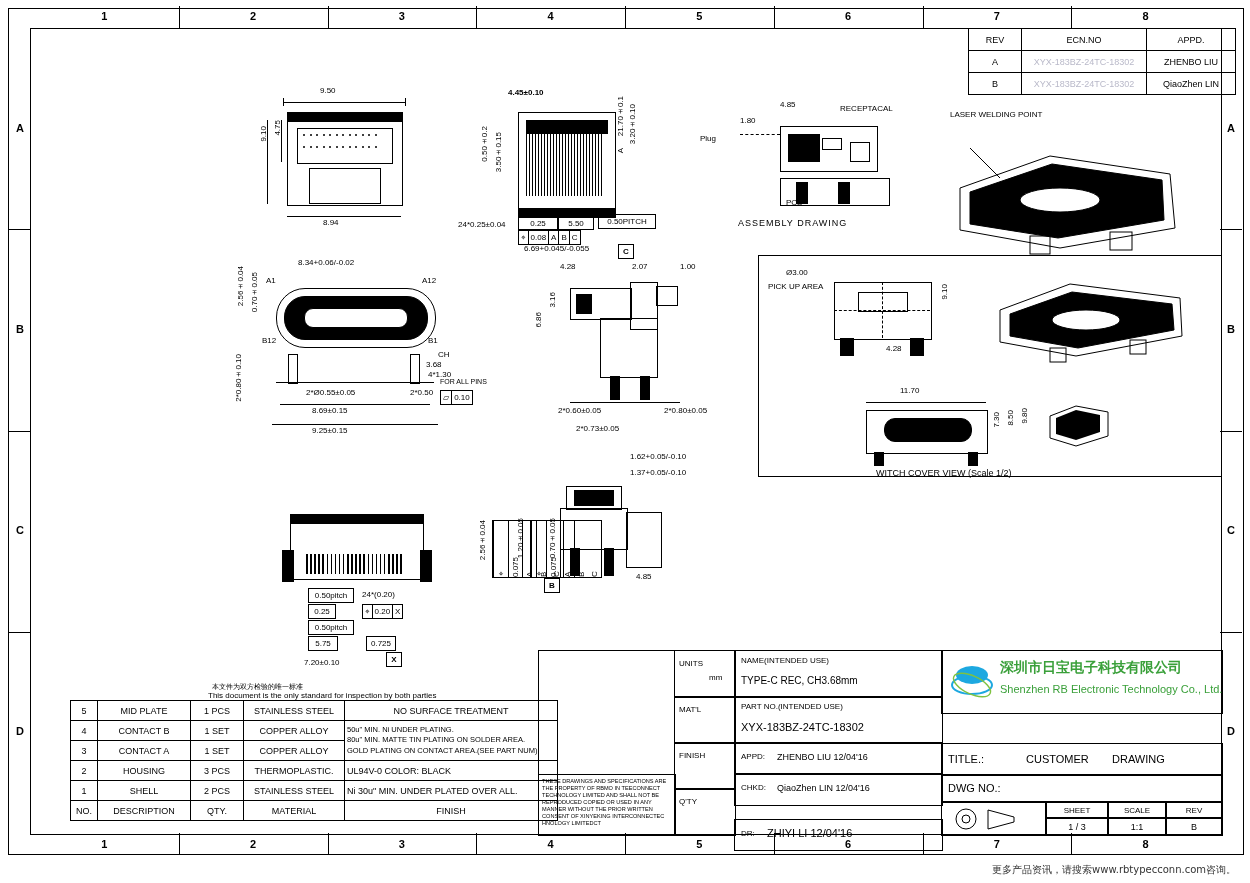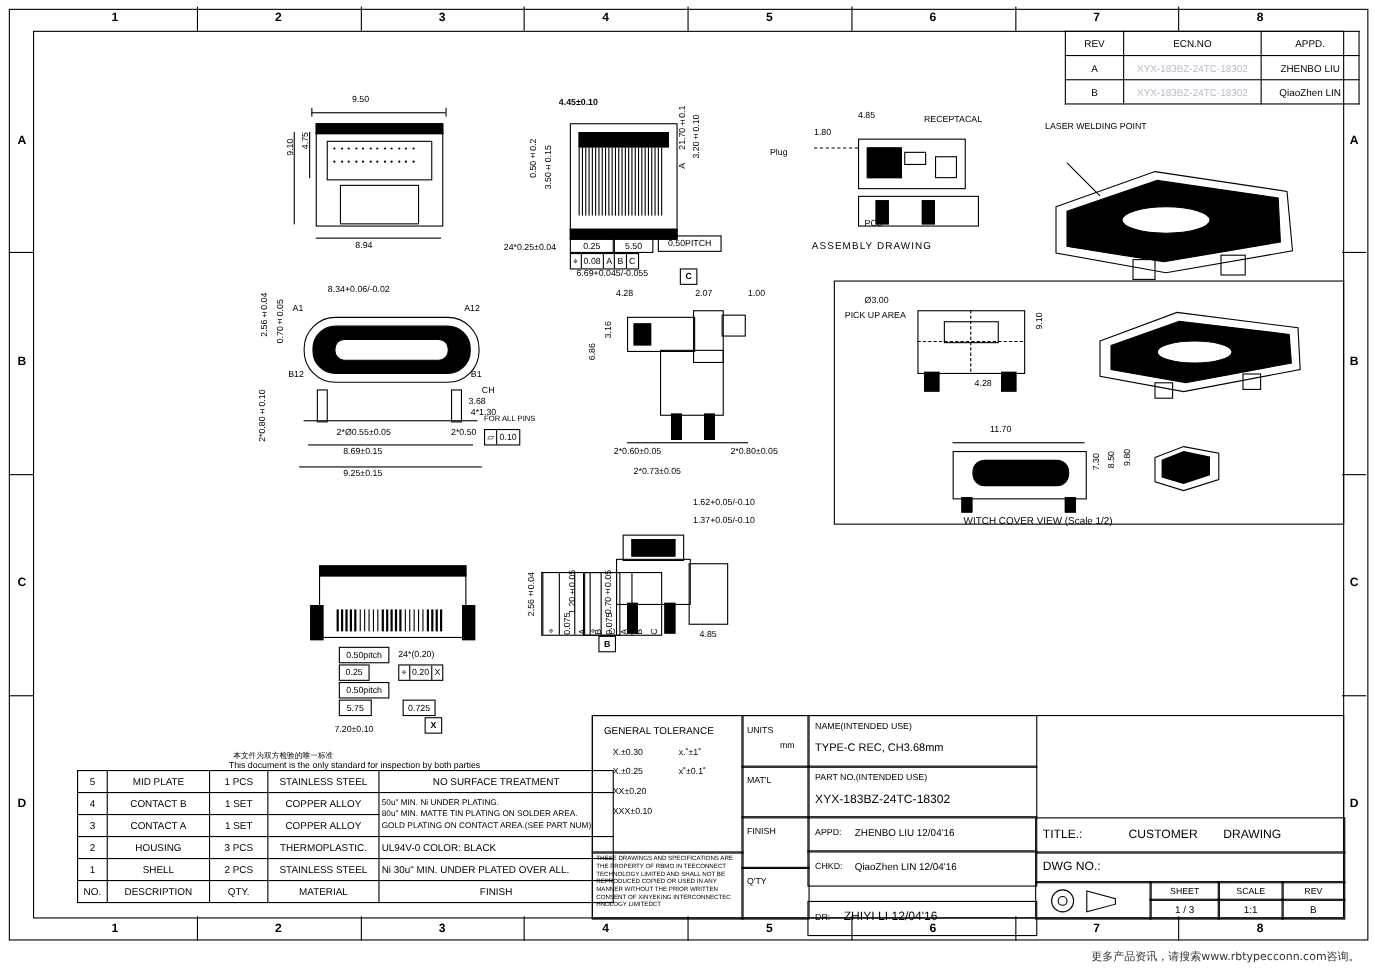--- a/index.html
+++ b/index.html
@@ -491,29 +491,20 @@
       <td>DESCRIPTION</td>
       <td>QTY.</td>
       <td>MATERIAL</td>
       <td>FINISH</td>
     </tr>
   </tbody>
     </table>
 
   <div class="box" style="left:538px;top:650px;width:682px;height:183px;">
 
-    <div class="box" style="left:-1px;top:-1px;width:136px;height:124px;">
-      <div class="lbl" style="left:10px;top:8px;font-size:9px;">GENERAL  TOLERANCE</div>
-      <div class="lbl" style="left:18px;top:28px;">X.±0.30</div>
-      <div class="lbl" style="left:78px;top:28px;">x.˚±1˚</div>
-      <div class="lbl" style="left:18px;top:46px;">X.±0.25</div>
-      <div class="lbl" style="left:78px;top:46px;">x˚±0.1˚</div>
-      <div class="lbl" style="left:18px;top:64px;">XX±0.20</div>
-      <div class="lbl" style="left:18px;top:82px;">XXX±0.10</div>
-    </div>
 
     <div class="box" style="left:-1px;top:123px;width:136px;height:60px;">
       <div class="lbl" style="left:3px;top:3px;width:130px;white-space:normal;font-size:5.6px;line-height:1.25;">THESE DRAWINGS AND SPECIFICATIONS ARE THE PROPERTY OF RBMO IN TEECONNECT TECHNOLOGY LIMITED AND SHALL NOT BE REPRODUCED COPIED OR USED IN ANY MANNER WITHOUT THE PRIOR  WRITTEN CONSENT OF XINYEKING INTERCONNECTEC HNOLOGY LIMITEDCT</div>
     </div>
 
     <div class="box" style="left:135px;top:-1px;width:60px;height:46px;">
       <div class="lbl" style="left:4px;top:8px;">UNITS</div>
       <div class="lbl" style="left:34px;top:22px;">mm</div>
     </div>
     <div class="box" style="left:135px;top:45px;width:60px;height:46px;">
@@ -540,20 +531,29 @@
     </div>
     <div class="box" style="left:195px;top:122px;width:207px;height:31px;">
       <div class="lbl" style="left:6px;top:9px;">CHKD:</div>
       <div class="lbl" style="left:42px;top:9px;font-size:9px;">QiaoZhen LIN 12/04'16</div>
     </div>
     <div class="box" style="left:195px;top:168px;width:207px;height:30px;">
       <div class="lbl" style="left:6px;top:9px;">DR:</div>
       <div class="lbl" style="left:32px;top:7px;font-size:11px;">ZHIYI LI 12/04'16</div>
     </div>
 
+    <div class="box" style="left:402px;top:-1px;width:280px;height:62px;">
+      <svg width="46" height="40" style="position:absolute;left:8px;top:10px;">
+        <ellipse cx="22" cy="14" rx="16" ry="9" fill="#1da8e0"></ellipse>
+        <ellipse cx="22" cy="24" rx="20" ry="9" fill="none" stroke="#1da8e0" stroke-width="2"></ellipse>
+        <ellipse cx="22" cy="24" rx="20" ry="9" fill="none" stroke="#7fc241" stroke-width="1.4" transform="rotate(25 22 24)"></ellipse>
+      </svg>
+      <div class="lbl cn" style="left:58px;top:8px;font-size:14px;font-weight:bold;color:#3aa03a;">深圳市日宝电子科技有限公司</div>
+      <div class="lbl" style="left:58px;top:32px;font-size:11px;color:#3aa03a;">Shenzhen RB Electronic Technology Co., Ltd.</div>
+    </div>
 
 
     <div class="box" style="left:402px;top:92px;width:280px;height:31px;">
       <div class="lbl" style="left:6px;top:9px;font-size:11px;">TITLE.:</div>
       <div class="lbl" style="left:84px;top:9px;font-size:11px;">CUSTOMER</div>
       <div class="lbl" style="left:170px;top:9px;font-size:11px;">DRAWING</div>
     </div>
 
     <div class="box" style="left:402px;top:123px;width:280px;height:27px;">
       <div class="lbl" style="left:6px;top:7px;font-size:11px;">DWG NO.:</div>

